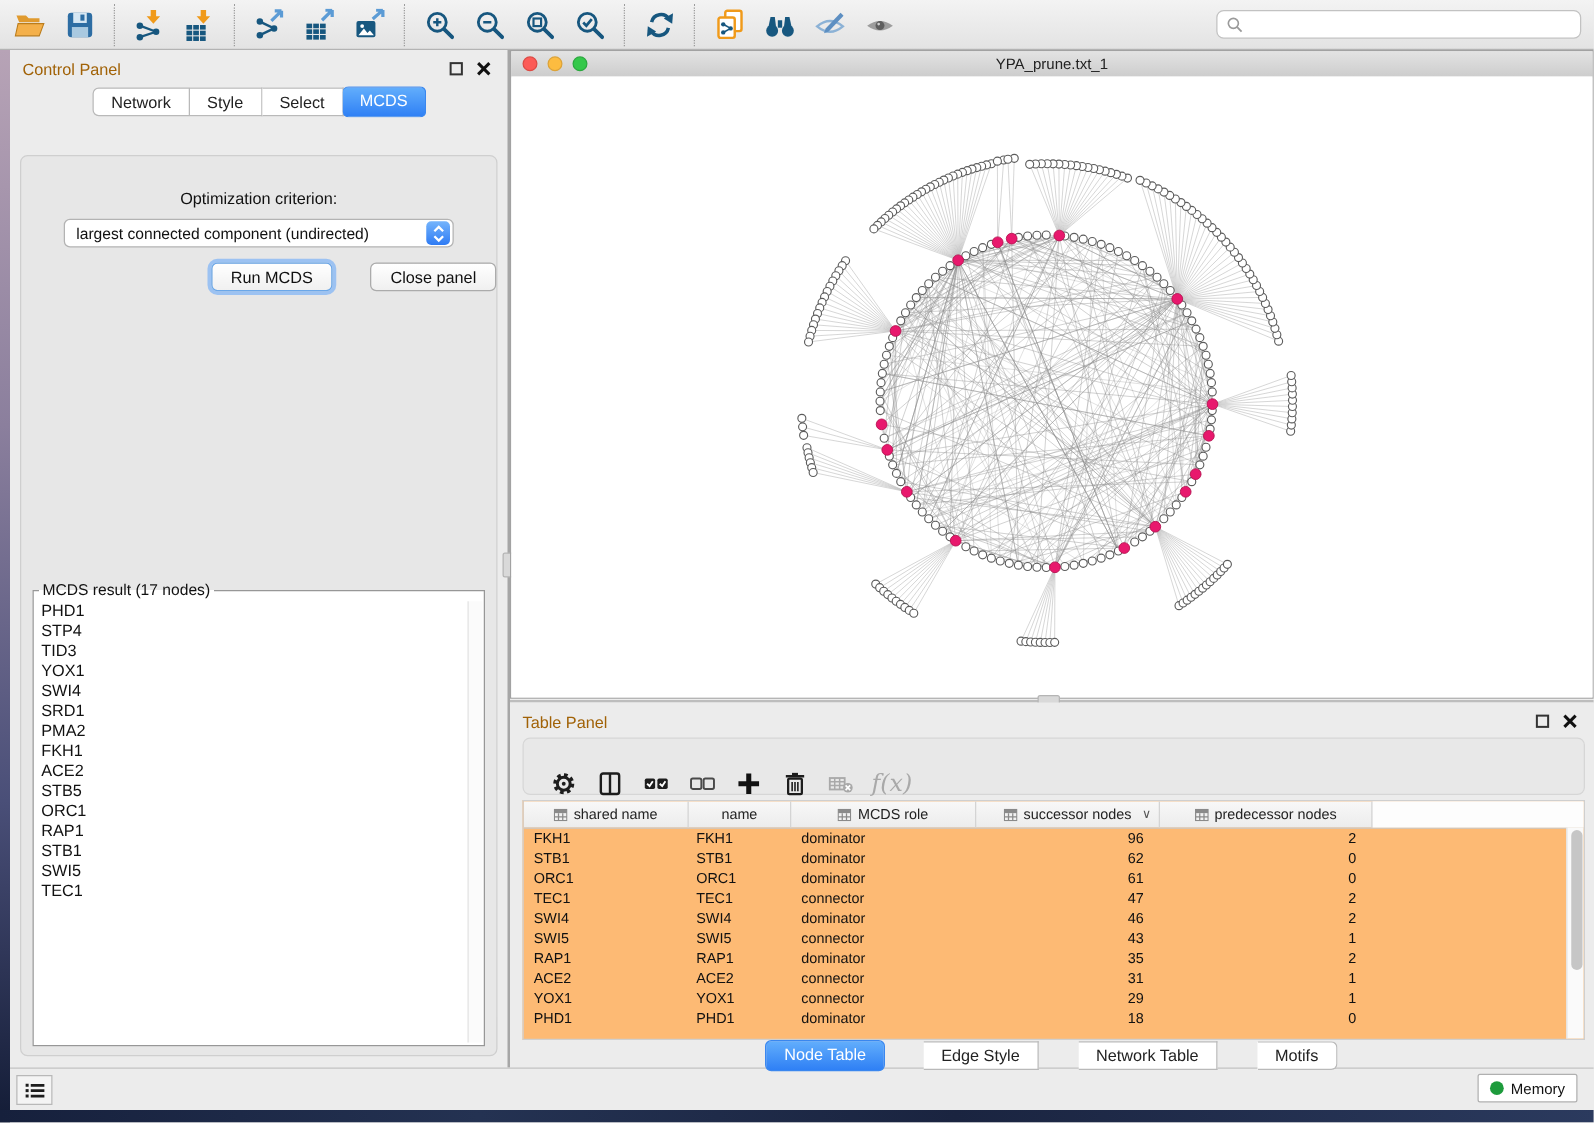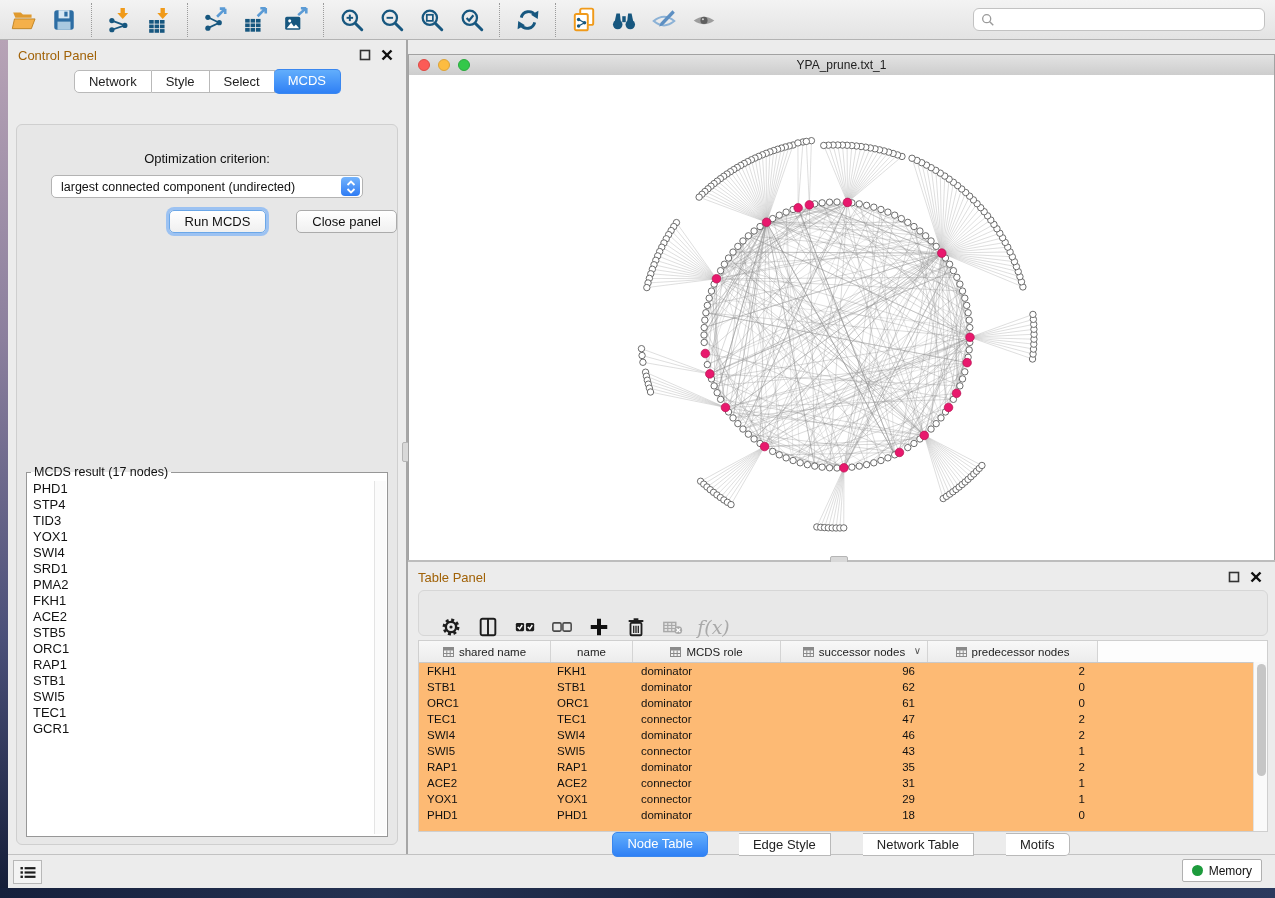--- a/index.html
+++ b/index.html
@@ -56,21 +56,21 @@
   .mcds-fieldset legend{font-size:12.5px;padding:0 3px;margin-left:4px;color:#111;}
   .mcds-list{position:absolute;left:0;right:13px;top:2px;bottom:2px;overflow:hidden;}
   .mcds-item{font-size:13px;line-height:16px;padding-left:6px;}
   .mcds-scroll{position:absolute;right:1px;top:2px;bottom:2px;width:11px;background:#fbfbfb;border-left:1px solid #e4e4e4;}
 
   .vsplit{position:absolute;left:406px;top:40px;width:2px;height:815px;background:#a6a6a6;}
   .vsplit-handle{position:absolute;left:402px;top:442px;width:9px;height:18px;background:#d9d9d9;
     border:1px solid #b5b5b5;border-radius:2px;}
 
   
-  .net-window{position:absolute;left:408px;top:54px;right:0;height:519px;border:1px solid #a2a2a2;box-sizing:border-box;}
+  .net-window{position:absolute;left:408px;top:40px;right:0;height:519px;border:1px solid #a2a2a2;box-sizing:border-box;}
   .net-titlebar{height:20px;background:linear-gradient(#e3e3e3,#cdcdcd);border-bottom:1px solid #aaa;
     display:flex;align-items:center;position:relative;}
   .lights{display:flex;gap:8px;padding-left:9px;}
   .light{width:12px;height:12px;border-radius:50%;box-sizing:border-box;}
   .light.red{background:#fc5b57;border:1px solid #dd4a44;}
   .light.yellow{background:#fdbc40;border:1px solid #dca338;}
   .light.green{background:#34c84a;border:1px solid #2aa93e;}
   .net-title{position:absolute;left:0;right:0;text-align:center;font-size:12px;color:#222;}
   .net-canvas{position:absolute;left:0;right:0;top:20px;bottom:0;background:#fff;}
 
@@ -330,21 +330,20 @@
             <div class="mcds-item">SRD1</div>
             <div class="mcds-item">PMA2</div>
             <div class="mcds-item">FKH1</div>
             <div class="mcds-item">ACE2</div>
             <div class="mcds-item">STB5</div>
             <div class="mcds-item">ORC1</div>
             <div class="mcds-item">RAP1</div>
             <div class="mcds-item">STB1</div>
             <div class="mcds-item">SWI5</div>
             <div class="mcds-item">TEC1</div>
-            <div class="mcds-item">GCR1</div>
           </div>
         <div class="mcds-scroll"></div>
       </div>
     </fieldset>
   </div>
 </div>
 
 <div class="vsplit"></div>
 <div class="vsplit-handle"></div>
 

